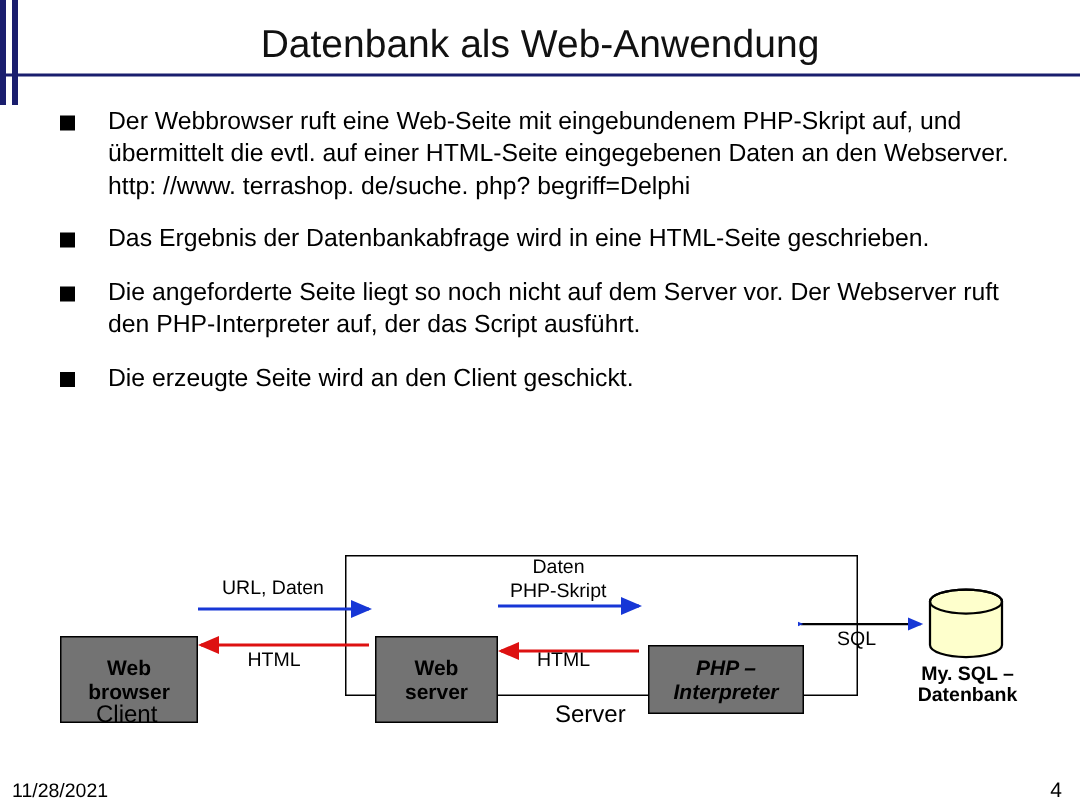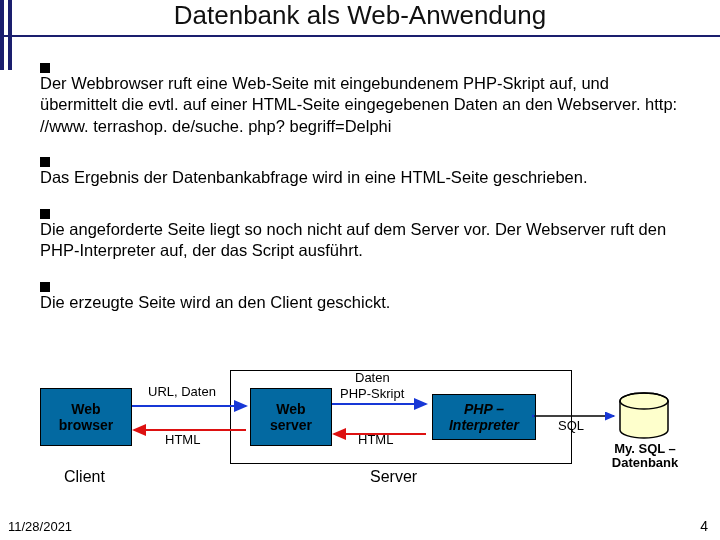--- a/index.html
+++ b/index.html
@@ -12,55 +12,57 @@
     overflow: hidden;
   }
   .edgebar { position:absolute; left:0; top:0; width:14px; height:70px; }
   .edgebar .a { width:4px; height:100%; background:#1a1e6e; position:absolute; left:0; }
   .edgebar .b { width:4px; height:100%; background:#1a1e6e; position:absolute; left:8px; }
 
   .title {
     text-align:center;
     font-size:26px;
     color:#111;
+    margin-top:14px;
     margin-bottom:4px;
   }
   .underline {
     height:2px;
     background:#1a1e6e;
     width:720px;
     margin:0;
   }
 
   .content {
     padding: 20px 40px 0 40px;
     font-size:16.5px;
     color:#000;
     line-height:1.3;
   }
-  .bullet-row { display:flex; margin-bottom:14px;flex-direction:column; }
+  .bullet-row { display:flex; margin-bottom:14px; }
   .sq { width:10px; height:10px; background:#000; flex:0 0 10px; margin-top:6px; margin-right:22px; }
   .bullet-text { flex:1; }
 
   .diagram {
     position:absolute;
     left:40px; top:370px;
     width:640px; height:130px;
   }
   .box {
     position:absolute;
-    background:#0369a1;
+    background:#737373;
     border:1.5px solid #000;
     font-size:14px;
     font-weight:bold;
     text-align:center;
     display:flex;
     align-items:center;
     justify-content:center;
     line-height:1.15;
+    margin-top:36px;
   }
   .serverGroup {
     position:absolute;
     border:1.5px solid #000;
     background:transparent;
   }
   .lbl { position:absolute; font-size:13px; font-weight:normal; color:#000; text-align:center; }
 
   .cyl {
     position:absolute;

